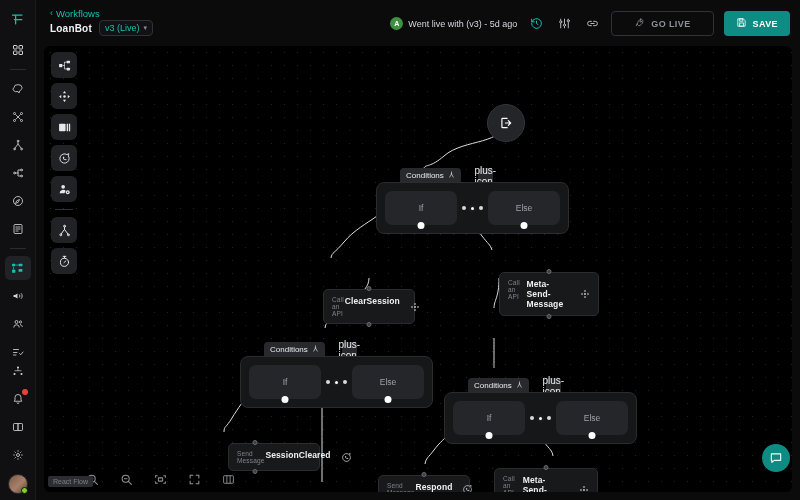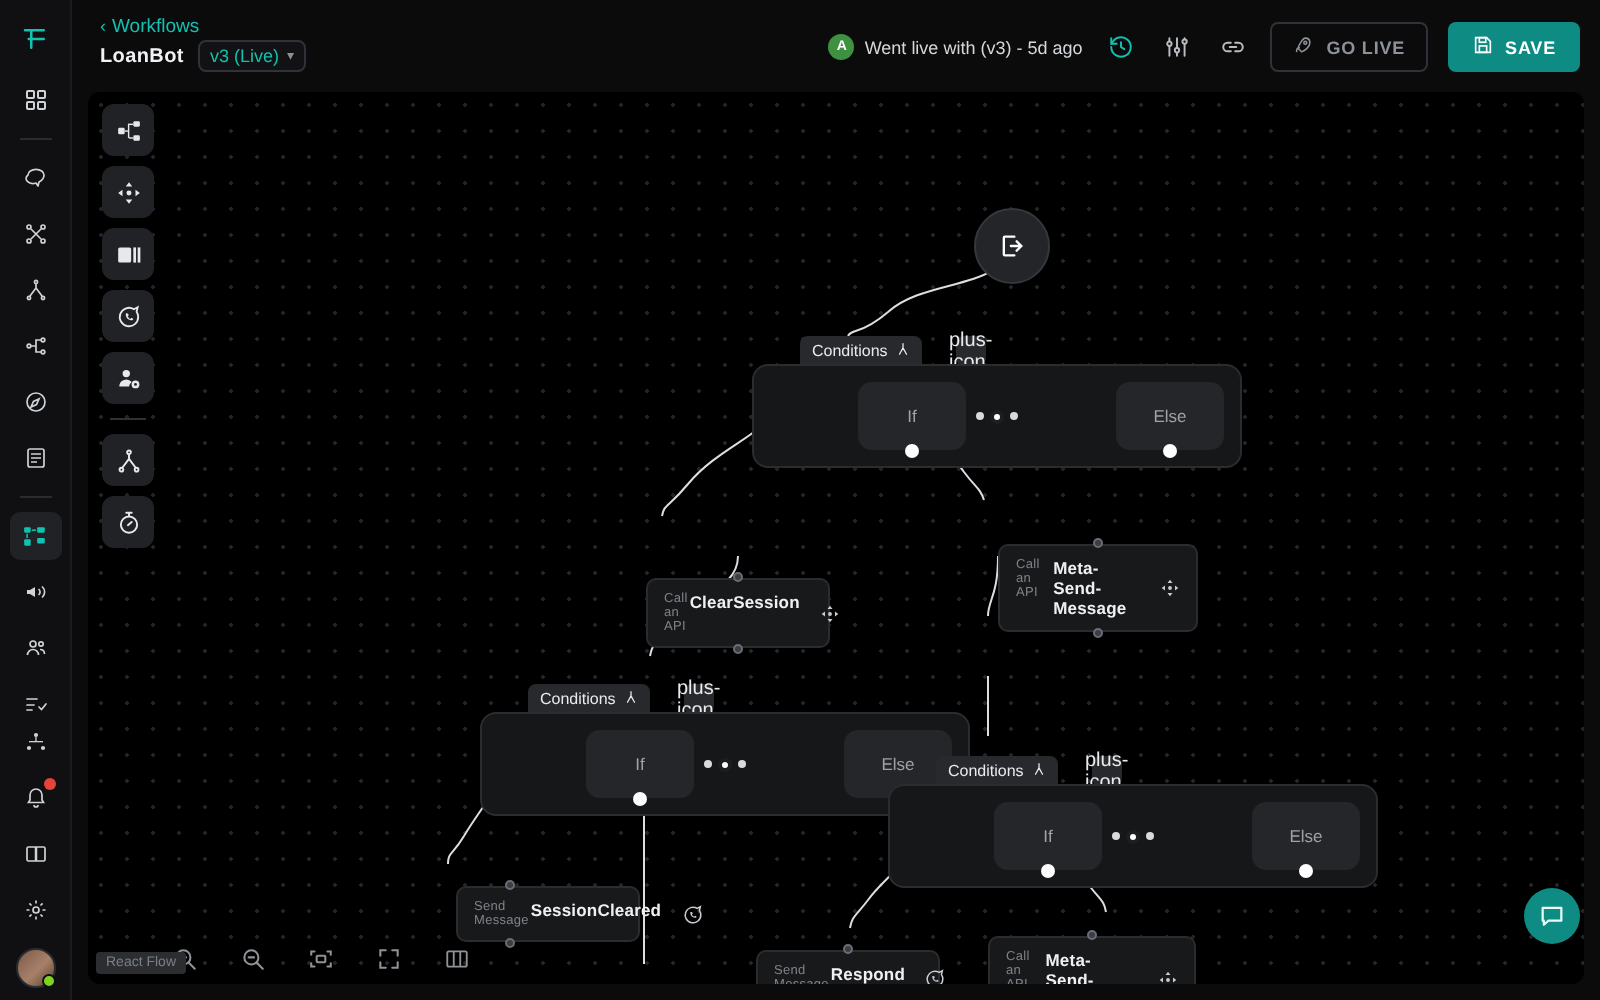--- a/index.html
+++ b/index.html
@@ -61,21 +61,21 @@
 
   .hdr-right { display: flex; align-items: center; gap: 10px; padding-top: 7px; }
   .live-info { display: flex; align-items: center; gap: 5px; }
   .live-av { width: 13px; height: 13px; border-radius: 50%; background: #3f9142; color: #fff; font-size: 7px; display:flex; align-items:center; justify-content:center; font-weight:bold; }
   .live-txt { color: #d4d7db; font-size: 9px; }
   .hdr-ico { width: 18px; height: 18px; display:flex; align-items:center; justify-content:center; color:#b9bdc2; }
   .hdr-ico.teal { color: #12c2b0; }
   .btn-ghost {
     display:flex; align-items:center; gap:6px;
     border: 1px solid #2f3238; border-radius: 4px;
-    padding: 5px 10px; color: #8d9298; font-size: 9px; font-weight: bold; letter-spacing:.4px;
+    padding: 5px 22px; color: #8d9298; font-size: 9px; font-weight: bold; letter-spacing:.4px;
     background: transparent;
   }
   .btn-save {
     display:flex; align-items:center; gap:6px;
     border: none; border-radius: 4px;
     padding: 6px 12px; color: #fff; font-size: 9px; font-weight: bold; letter-spacing:.4px;
     background: #0e8c84;
   }
 
   
@@ -120,23 +120,23 @@
     margin-left: 4px; border-radius: 4px;
     width: 15px; height: 15px; display: flex; align-items: center; justify-content: center;
   }
   .cond-box {
     position: absolute; top: 14px; left: 0;
     background: #161719; border: 1px solid #2a2c30; border-radius: 8px;
     padding: 8px; display: flex; align-items: center;
   }
   .branch {
     background: #242629; border-radius: 7px;
-    width: 54px; height: 34px;
+    width: 72px; height: 34px;
     display: flex; align-items: center; justify-content: center;
-    color: #9ea3a9; font-size: 8.5px; position: relative; margin-left: 44px;
+    color: #9ea3a9; font-size: 8.5px; position: relative;
   }
   .conn-line { display: flex; align-items: center; gap: 3px; margin: 0 5px; }
   .dot-s { width: 4px; height: 4px; border-radius: 50%; background: #d8dade; }
   .dot-l { width: 7px; height: 7px; border-radius: 50%; background: #fff; border: 2px solid #1c1e21; }
   .port {
     position: absolute; bottom: -4px; left: 50%; transform: translateX(-50%);
     width: 7px; height: 7px; border-radius: 50%; background: #fff;
   }
 
   .card {

